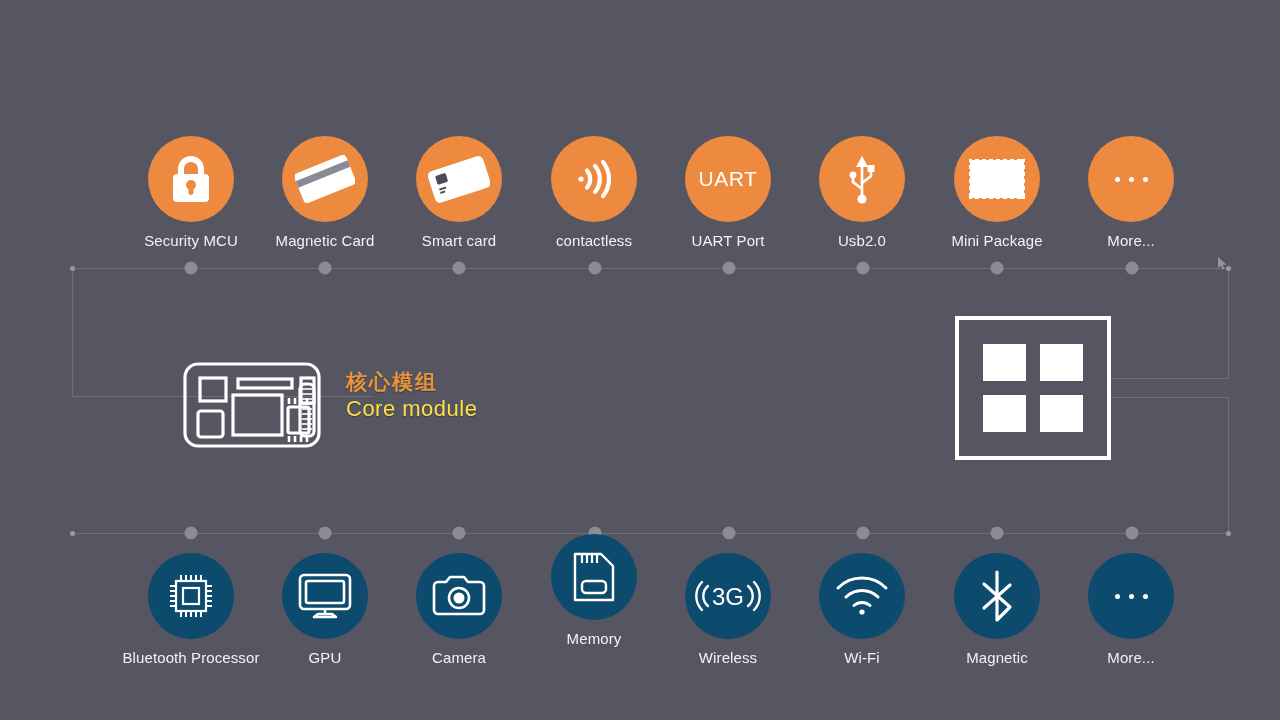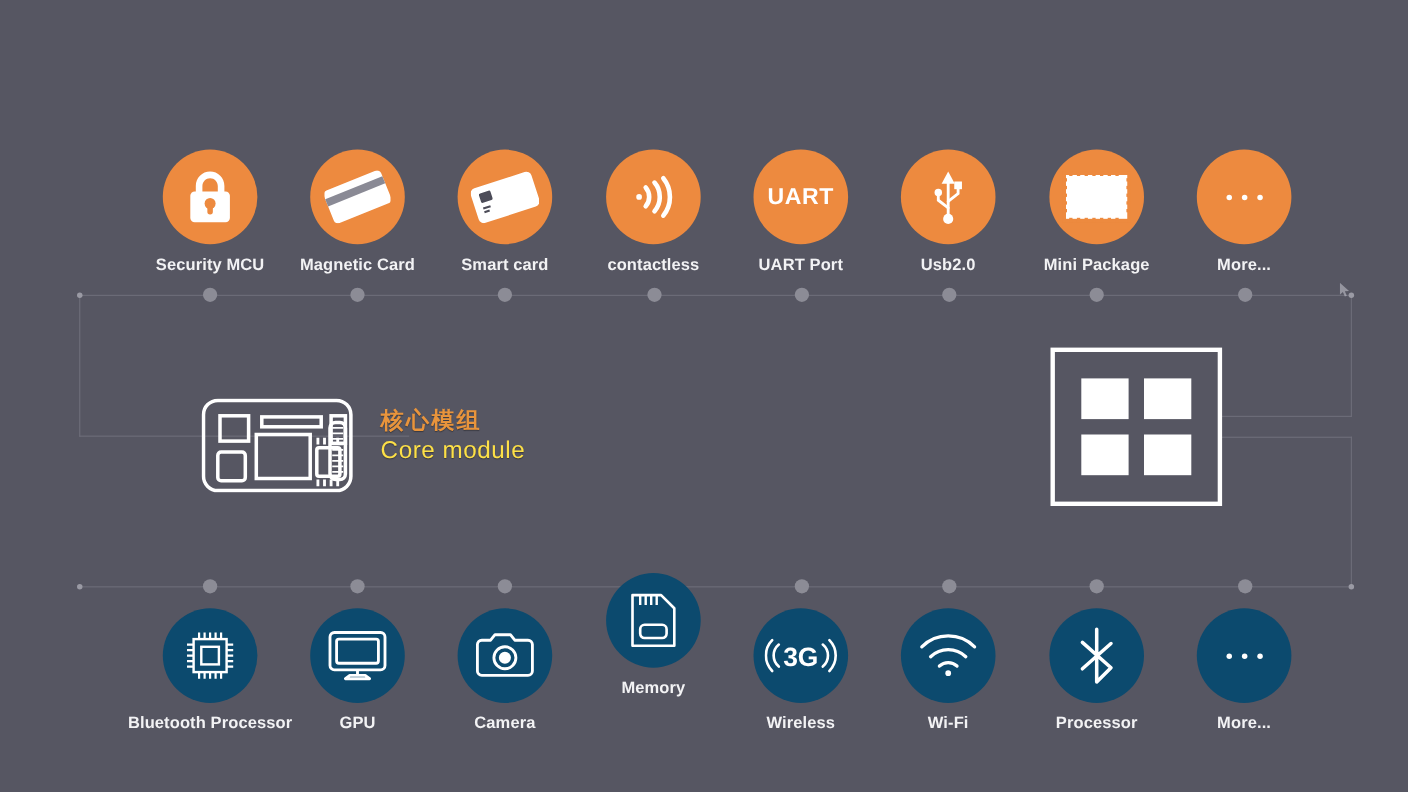--- a/index.html
+++ b/index.html
@@ -17,21 +17,21 @@
   .h { height:1px; }
   .v { width:1px; }
   .node { position:absolute; width:5px; height:5px; border-radius:50%;
           background:#9a9aa4; }
 
   
   .rail-dot { position:absolute; width:13px; height:13px; border-radius:50%;
               background:#8c8c96; transform:translate(-50%,-50%); }
 
   
-  .tile { position:absolute; width:150px; text-align:center;font-weight:bold; }
+  .tile { position:absolute; width:150px; text-align:center; }
   .circle { width:86px; height:86px; border-radius:50%;
             margin:0 auto; position:relative; }
   .row-top .circle { background:#ED8A3F; }
   .row-bot .circle { background:#0c4a6e; }
   .tile .cap { margin-top:10px; font-size:15px; color:#f2f2f4;
                white-space:nowrap; letter-spacing:.1px; }
   .ico { position:absolute; inset:0; display:flex;
          align-items:center; justify-content:center; }
   .ico svg { display:block; }
 
@@ -279,21 +279,21 @@
           <div class="ico">
             <svg width="54" height="44" viewBox="0 0 54 44" fill="none" stroke="#fff" stroke-width="2.6" stroke-linejoin="round">
         <path d="M2 12a4 4 0 0 1 4-4h8l4-5h14l4 5h12a4 4 0 0 1 4 4v24a4 4 0 0 1-4 4H6a4 4 0 0 1-4-4z"></path>
         <circle cx="27" cy="24" r="10"></circle>
         <circle cx="27" cy="24" r="5.5" fill="#fff" stroke="none"></circle>
       </svg>
           </div>
         </div>
         <div class="cap">Camera</div>
       </div>
-      <div class="tile row-bot" style="left: 519px; top: 521px;">
+      <div class="tile row-bot" style="left: 519px; top: 534px;">
         <div class="circle">
           <div class="ico">
             <svg width="44" height="52" viewBox="0 0 44 52" fill="none" stroke="#fff" stroke-width="2.4" stroke-linejoin="round">
         <path d="M3 3h26l12 12v34H3z"></path>
         <g stroke-width="2.2">
           <path d="M10 3v9 M15 3v9 M20 3v9 M25 3v9"></path>
         </g>
         <rect x="10" y="30" width="24" height="12" rx="4"></rect>
       </svg>
           </div>
@@ -328,21 +328,21 @@
         <div class="cap">Wi-Fi</div>
       </div>
       <div class="tile row-bot" style="left: 922px; top: 553px;">
         <div class="circle">
           <div class="ico">
             <svg width="40" height="52" viewBox="0 0 40 52" fill="none" stroke="#fff" stroke-width="3.2" stroke-linejoin="round" stroke-linecap="round">
         <path d="M20 2v48l13-13L7 14M7 38l26-23"></path>
       </svg>
           </div>
         </div>
-        <div class="cap">Processor</div>
+        <div class="cap">Magnetic</div>
       </div>
       <div class="tile row-bot" style="left: 1056px; top: 553px;">
         <div class="circle">
           <div class="ico">
             <span class="dots3">
               <i></i>
               <i></i>
               <i></i>
             </span>
           </div>

